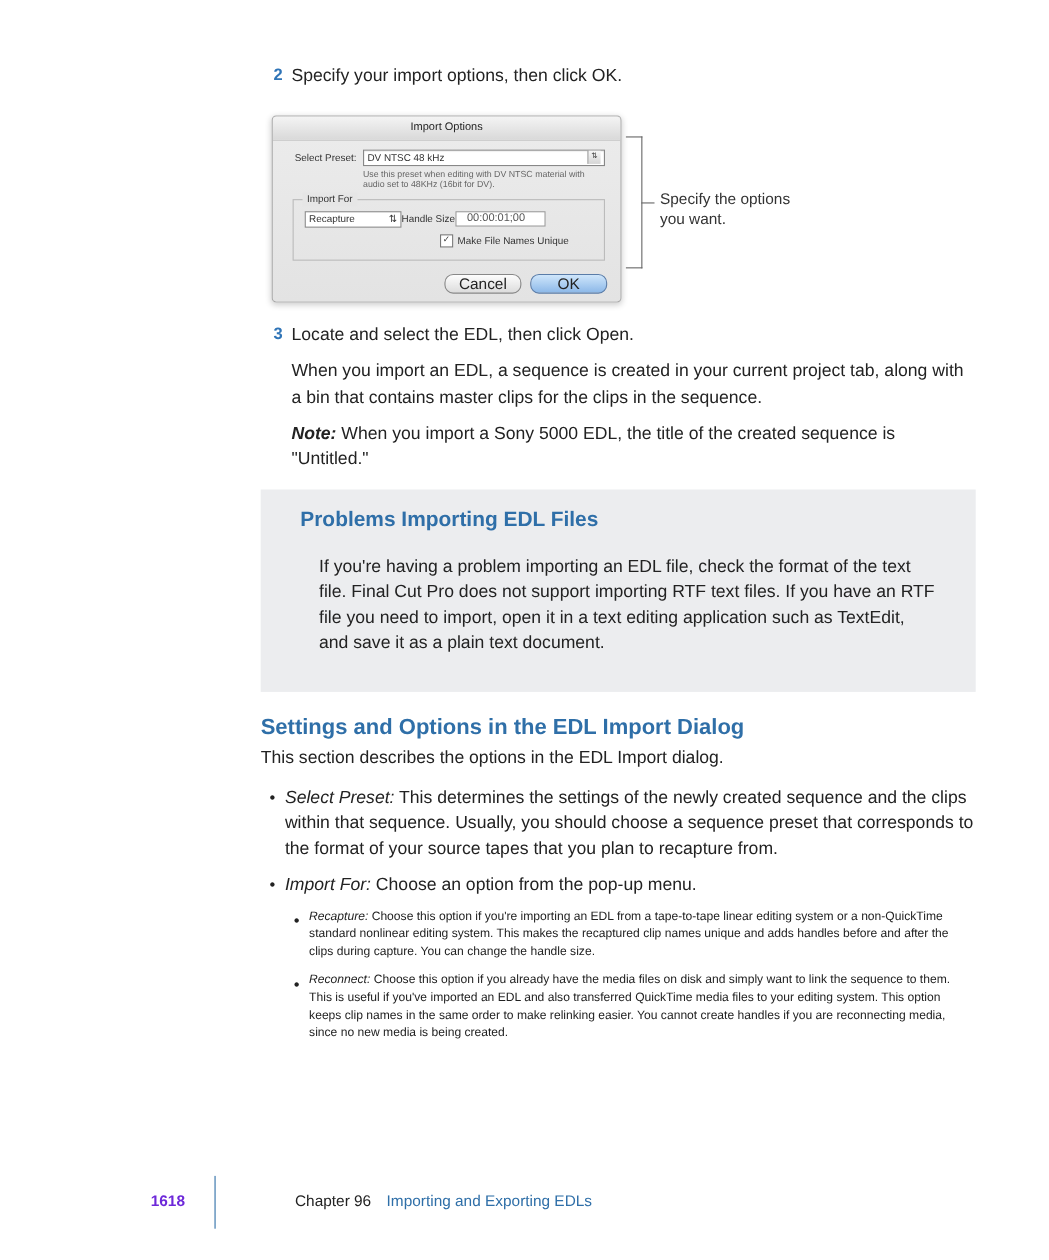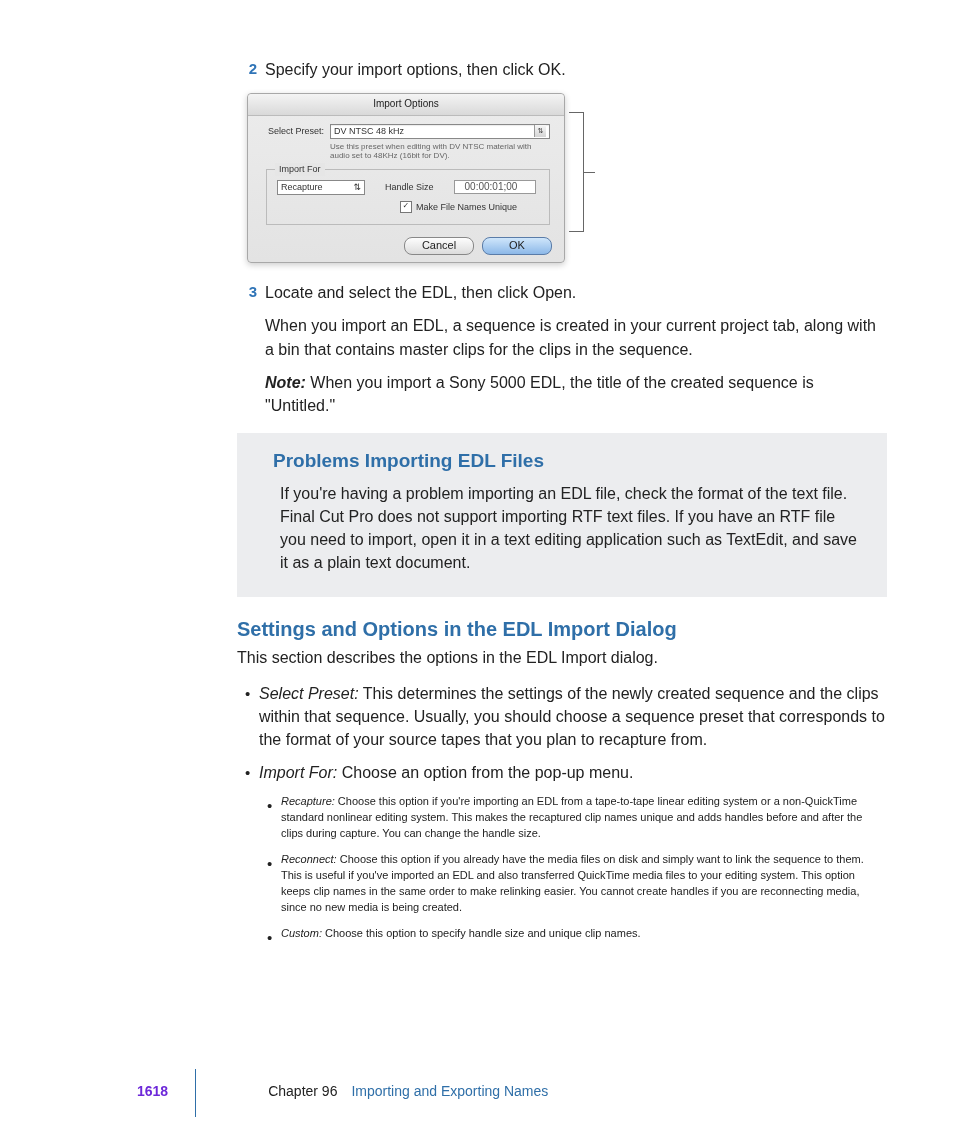--- a/index.html
+++ b/index.html
@@ -34,21 +34,21 @@
     margin-right: 8px;
     font-size: 15px;
   }
   .step-text {
     flex: 1;
     font-size: 16px;
   }
   .fig-row {
     display: flex;
     align-items: center;
-    margin: 12px 0 18px 0;
+    margin: 24px 0 18px 0;
   }
   .dialog {
     width: 316px;
     height: 168px;
     margin-left: 10px;
     background: linear-gradient(#ececec,#e3e3e3);
     border: 1px solid #a8a8a8;
     border-radius: 4px;
     box-shadow: 0 2px 6px rgba(0,0,0,0.2);
     position: relative;
@@ -119,21 +119,21 @@
     position: absolute;
     top: -7px;
     left: 8px;
     background: #e6e6e6;
     padding: 0 4px;
     font-size: 9px;
   }
   .import-row {
     display: flex;
     align-items: center;
-    gap: 20px;
+    gap: 0;
     margin-top: 4px;
     text-align: center;
   }
   .dd-sm {
     width: 80px;
     height: 13px;
     background: #fff;
     border: 1px solid #888;
     font-size: 9px;
     padding: 0 3px;
@@ -175,21 +175,21 @@
     display: flex;
     justify-content: flex-end;
     gap: 8px;
     padding: 6px 12px 8px 0;
   }
   .dlg-btn {
     min-width: 52px;
     height: 16px;
     border-radius: 8px;
     border: 1px solid #888;
-    font-size: 11px;
+    font-size: 14px;
     display: flex;
     align-items: center;
     justify-content: center;
     background: linear-gradient(#fdfdfd,#dcdcdc);
     padding: 0 8px;
   }
   .dlg-btn.primary {
     background: linear-gradient(#cfe6fb,#8cb8e8);
     border-color: #5a7ca8;
   }
@@ -227,21 +227,21 @@
     background: #ecedef;
     padding: 14px 18px 16px 36px;
     margin: 16px 0 18px 0;
   }
   .info-box h3 {
     margin: 0 0 4px 0;
     color: #2f6fa8;
     font-size: 19px;
     font-weight: bold;
   }
-  .info-box p { margin: 7px; font-size: 16px; }
+  .info-box p { margin: 17px; font-size: 16px; }
   h2.section {
     margin: 16px 0 2px 0;
     color: #2f6fa8;
     font-size: 20px;
     font-weight: bold;
   }
   .desc { margin: 0 0 12px 0; font-size: 16px; }
   ul.bullets { list-style: none; padding: 0; margin: 0; }
   ul.bullets > li {
     position: relative;
@@ -336,20 +336,21 @@
         <div class="dlg-btns">
           <div class="dlg-btn">
               <span>Cancel</span>
             </div>
           <div class="dlg-btn primary">
               <span>OK</span>
             </div>
         </div>
       </div>
       <div class="bracket"></div>
+      <div class="callout">Specify the options you want.</div>
     </div>
 
     <div class="step">
       <div class="step-num">3</div>
       <div class="step-text">Locate and select the EDL, then click Open.</div>
     </div>
 
     <div class="para">When you import an EDL, a sequence is created in your current project tab, along with a bin that contains master clips for the clips in the sequence.</div>
 
     <div class="para">
@@ -370,28 +371,25 @@
       </li>
       <li>
         <span class="term">Import For:</span><span>  Choose an option from the pop-up menu.</span>
         <ul class="sub">
           <li>
             <span class="term">Recapture:</span><span>  Choose this option if you're importing an EDL from a tape-to-tape linear editing system or a non-QuickTime standard nonlinear editing system. This makes the recaptured clip names unique and adds handles before and after the clips during capture. You can change the handle size.</span>
           </li>
           <li>
             <span class="term">Reconnect:</span><span>  Choose this option if you already have the media files on disk and simply want to link the sequence to them. This is useful if you've imported an EDL and also transferred QuickTime media files to your editing system. This option keeps clip names in the same order to make relinking easier. You cannot create handles if you are reconnecting media, since no new media is being created.</span>
           </li>
-          <li>
-            <span class="term">Custom:</span><span>  Choose this option to specify handle size and unique clip names.</span>
-          </li>
         </ul>
       </li>
     </ul>
 
   </div>
 
   <div class="vline"></div>
   <div class="footer">
     <span class="page-num">1618</span>
     <span class="ch-label">Chapter 96</span>
-    <span class="ch-title">Importing and Exporting Names</span>
+    <span class="ch-title">Importing and Exporting EDLs</span>
   </div>
 </div>
 
 </body></html>

